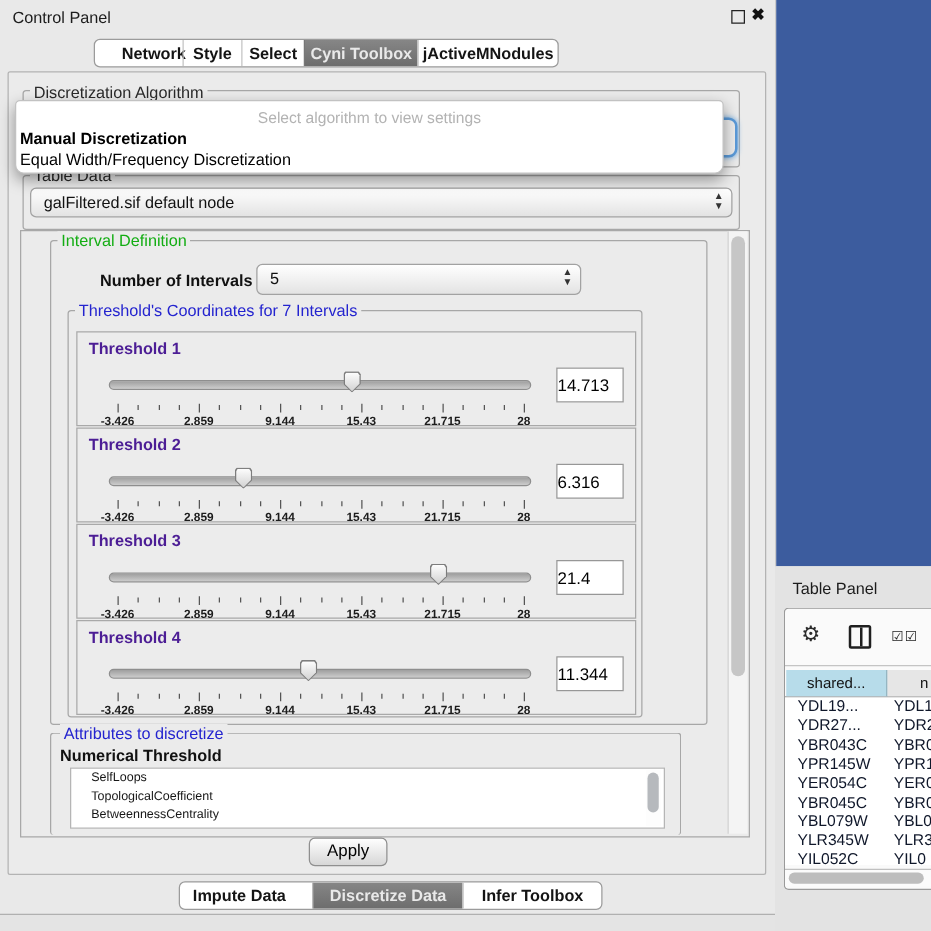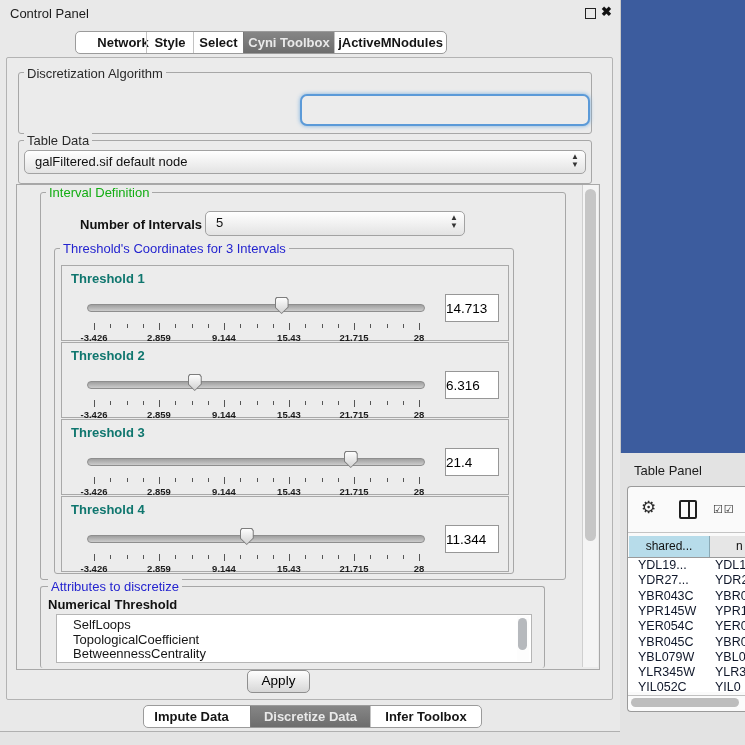--- a/index.html
+++ b/index.html
@@ -73,21 +73,21 @@
   .scrollpane{position:absolute;left:16px;top:184px;width:582px;height:484px;
      border:1px solid #a8a8a8;background:#ebebeb;}
   .vscroll{position:absolute;left:582px;top:185px;width:15px;height:482px;
      background:#f4f4f4;border-left:1px solid #cfcfcf;}
   .vscroll .thumb{position:absolute;left:2px;top:4px;width:11px;height:352px;
      background:#c6c6c6;border-radius:6px;}
 
   
   .thr-panel{position:absolute;left:6px;width:446px;height:74px;background:#ececec;
      border:1px solid #a9a9a9;}
-  .thr-label{position:absolute;left:9px;top:5px;font-size:13px;font-weight:700;color:#0f766e;}
+  .thr-label{position:absolute;left:9px;top:5px;font-size:13px;font-weight:700;color:#4c1d95;}
   .slider{position:absolute;left:25px;top:30px;width:340px;height:40px;}
   .track{position:absolute;left:0;top:8px;width:336px;height:6px;border-radius:4px;
      background:linear-gradient(#9f9f9f,#cccccc);border:1px solid #8e8e8e;}
   .thumb-sl{position:absolute;top:1px;width:14px;height:17px;background:#7d7d7d;
      clip-path:polygon(12% 0,88% 0,100% 14%,100% 60%,50% 100%,0 60%,0 14%);}
   .thumb-sl i{position:absolute;left:1px;top:1px;right:1px;bottom:1px;display:block;
      background:linear-gradient(#fdfdfd,#d2d2d2);
      clip-path:polygon(12% 0,88% 0,100% 14%,100% 60%,50% 100%,0 60%,0 14%);}
   .tick{position:absolute;width:1px;background:#555;}
   .tick.minor{top:28px;height:4px;}
@@ -95,21 +95,21 @@
   .tlabel{position:absolute;top:36px;font-size:9.5px;font-weight:700;color:#1c1c1c;
      transform:translateX(-50%);white-space:nowrap;}
   .vbox{position:absolute;left:383px;top:28px;width:54px;height:28px;background:#fff;
      border:1px solid #979797;font-size:13.5px;color:#000;text-align:left;
      line-height:28px;padding-right:6px;box-sizing:border-box;}
 
   
   .attr-list-title{position:absolute;left:48px;top:597px;font-size:13px;font-weight:700;color:#111;}
   .attr-list{position:absolute;left:56px;top:614px;width:474px;height:47px;background:#fff;
      border:1px solid #b5b5b5;overflow:hidden;}
-  .attr-item{position:absolute;left:16px;font-size:13px;color:#161616;white-space:nowrap;}
+  .attr-item{position:absolute;left:16px;font-size:10px;color:#161616;white-space:nowrap;}
   .attr-vscroll{position:absolute;left:460px;top:1px;width:12px;height:45px;background:#fdfdfd;}
   .attr-vscroll .thumb{position:absolute;left:1px;top:2px;width:9px;height:32px;
      background:#b6b9bd;border-radius:5px;}
 
   .apply-btn{position:absolute;left:247px;top:670px;width:61px;height:21px;
      background:linear-gradient(#fefefe,#d7d7d7);border:1px solid #8f8f8f;border-radius:5px;
      font-size:13.5px;color:#000;text-align:center;line-height:19px;}
 
   
   .desktop{position:absolute;left:621px;top:0;width:124px;height:453px;background:#3c5c9e;}
@@ -172,20 +172,25 @@
           <span>jActiveMNodules</span>
         </div>
     </div>
 
     <div class="content-pane"></div>
 
     <div class="group g-algo"></div>
     <span class="gtitle g-algo-title">Discretization Algorithm</span>
     <div class="combo-algo-frag"></div>
 
+    <div class="popup">
+      <div class="hint">Select algorithm to view settings</div>
+      <div class="item1">Manual Discretization</div>
+      <div class="item2">Equal Width/Frequency Discretization</div>
+    </div>
 
     <div class="group g-table"></div>
     <span class="gtitle g-table-title">Table Data</span>
     <div class="combo combo-tabledata">
       <span class="cval">galFiltered.sif default node</span>
       <span class="steppers">▲<br>▼</span>
     </div>
 
     <div class="scrollpane"></div>
     <div class="vscroll">
@@ -343,21 +348,21 @@
             <span class="tlabel" style="left: 7px;">-3.426</span>
             <span class="tlabel" style="left: 72px;">2.859</span>
             <span class="tlabel" style="left: 137px;">9.144</span>
             <span class="tlabel" style="left: 202px;">15.43</span>
             <span class="tlabel" style="left: 267px;">21.715</span>
             <span class="tlabel" style="left: 332px;">28</span>
           </div>
     <div class="vbox">11.344</div>
   </div>
       </div>
-    <span class="gtitle g-thresh-title">Threshold's Coordinates for 3 Intervals</span>
+    <span class="gtitle g-thresh-title">Threshold's Coordinates for 7 Intervals</span>
 
     <div class="group g-attr"></div>
     <span class="gtitle g-attr-title">Attributes to discretize</span>
     <span class="attr-list-title">Numerical Threshold</span>
     <div class="attr-list" id="attr-list">
       <div class="attr-vscroll">
         <div class="thumb"></div>
       </div>
     <div class="attr-item" style="top: 2px;">SelfLoops</div>
         <div class="attr-item" style="top: 16.5px;">TopologicalCoefficient</div>

